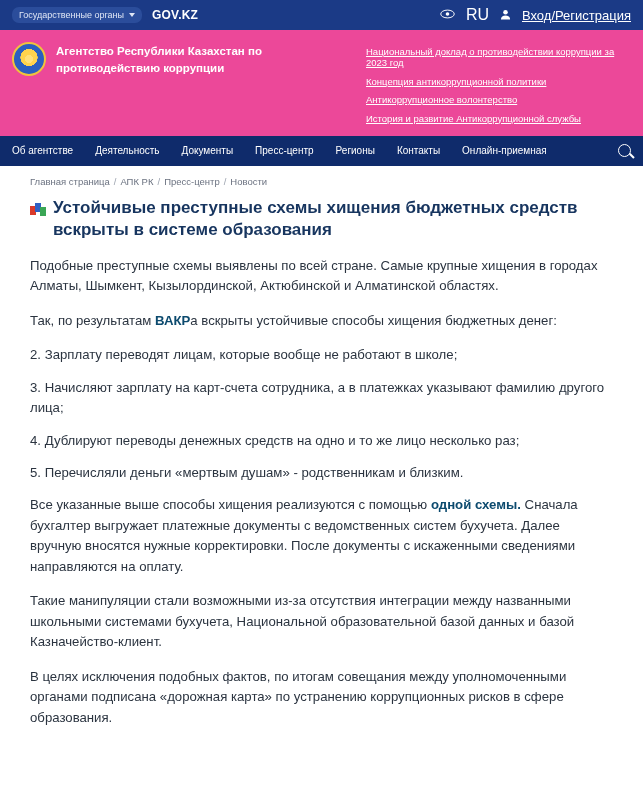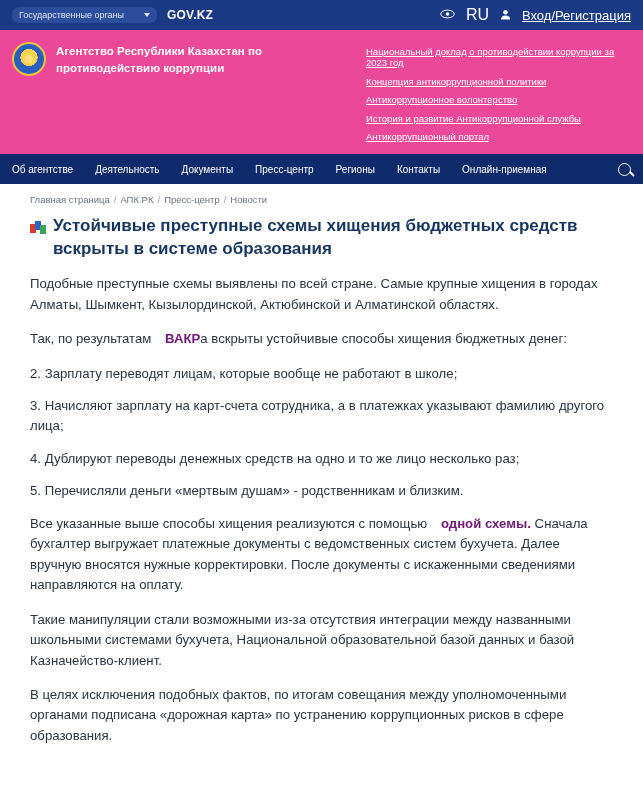--- a/index.html
+++ b/index.html
@@ -22,21 +22,21 @@
     font-size: 10px;
   }
   .gov-pill {
     background: #2b4d9b;
     border-radius: 7px;
     padding: 3px 7px;
     font-size: 9px;
     color: #dfe6f5;
     display: flex;
     align-items: center;
-    gap: 20px;
+    gap: 5px;
     white-space: nowrap;
   }
   .caret-down {
     width: 0; height: 0;
     border-left: 3px solid transparent;
     border-right: 3px solid transparent;
     border-top: 4px solid #dfe6f5;
     display: inline-block;
   }
   .gov-kz {
@@ -191,21 +191,21 @@
     color: #17355f;
     font-weight: bold;
   }
   .body-text p {
     margin: 0 0 14px 0;
     font-size: 13.2px;
     line-height: 1.55;
     color: #2b3440;
   }
   .body-text p.tight { margin-bottom: 12px; }
-  .body-text b { font-weight: bold; color: #701a75; margin-left: 10px; }
+  .body-text b { font-weight: bold; color: #0c4a6e; }
 </style>
 </head>
 <body>
 
 <div class="topbar">
   <div class="gov-pill">
     <span>Государственные органы</span>
     <span class="caret-down"></span>
   </div>
   <span class="gov-kz">GOV.KZ</span>
@@ -228,21 +228,20 @@
 </div>
 
 <div class="header">
   <div class="emblem"></div>
   <div class="org-name">Агентство Республики Казахстан по противодействию коррупции</div>
   <div class="header-links">
     <a href="#">Национальный доклад о противодействии коррупции за 2023 год</a>
     <a href="#">Концепция антикоррупционной политики</a>
     <a href="#">Антикоррупционное волонтерство</a>
     <a href="#">История и развитие Антикоррупционной службы</a>
-    <a href="#">Антикоррупционный портал</a>
   </div>
 </div>
 
 <div class="nav">
   <a href="#">Об агентстве</a>
   <a href="#">Деятельность</a>
   <a href="#">Документы</a>
   <a href="#">Пресс-центр</a>
   <a href="#">Регионы</a>
   <a href="#">Контакты</a>

